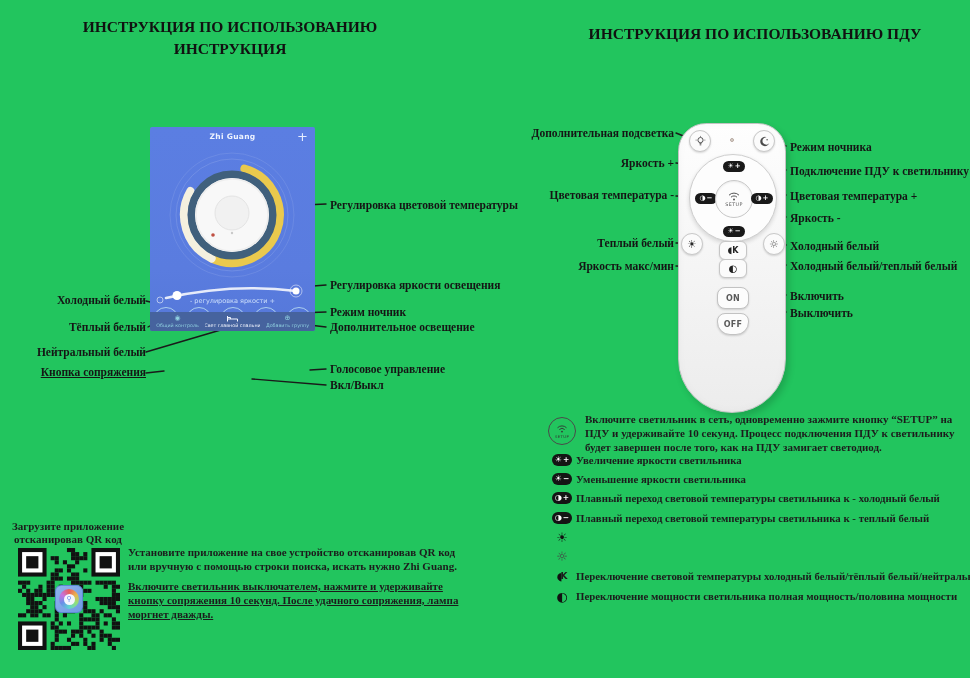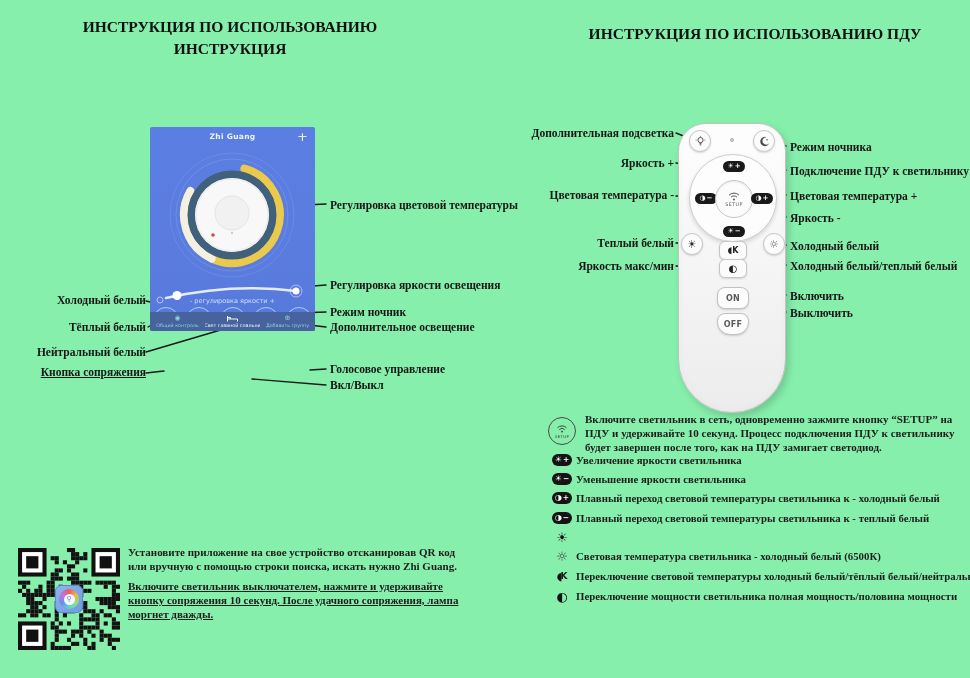--- a/index.html
+++ b/index.html
@@ -1,17 +1,17 @@
 <!DOCTYPE html>
 <html><head>
 <meta charset="utf-8">
 <style>
   * { margin:0; padding:0; box-sizing:border-box; }
   html,body { background:#fff; }
-  .page { position:relative; width:970px; height:678px; background:#86efac; overflow:hidden;
+  .page { position:relative; width:970px; height:678px; background:#22c55e; overflow:hidden;
           font-family:"Liberation Serif","DejaVu Serif",serif; color:#1c1c1c; }
   svg.leaders { position:absolute; left:0; top:0; pointer-events:none; }
 
   .title { position:absolute; font-weight:700; font-size:15.5px; text-align:center; line-height:1.45; color:#111; }
 
   .cl { position:absolute; font-weight:700; font-size:11.5px; white-space:nowrap; color:#151515; }
   .cl.r { text-align:right; }
 
   
   .phone { position:absolute; left:150px; top:127px; width:165px; height:204px;
@@ -422,36 +422,39 @@
   </div>
   <div class="lrow" style="top:529px;">
     <span class="ic">
         <span class="glyph" style="font-size:13px; color:#111;">☀</span>
       </span>
   </div>
   <div class="lrow" style="top:548px;">
     <span class="ic">
         <span class="glyph" style="font-size:13px; color:#444;">☼</span>
       </span>
-    <span class="tx">Световая температура светильника - холодный белый (6500К)</span>
   </div>
   <div class="lrow" style="top:568px;">
     <span class="ic">
         <span class="glyph" style="font-size:11px; color:#111;">◖</span>
         <span style="font-family:'DejaVu Sans',sans-serif; font-size:9px; font-weight:700; margin-left:-2px;">K</span>
       </span>
     <span class="tx">Переключение световой температуры холодный белый/тёплый белый/нейтральный белый</span>
   </div>
   <div class="lrow" style="top:588px;">
     <span class="ic">
         <span class="glyph" style="font-size:13px; color:#111;">◐</span>
       </span>
     <span class="tx">Переключение мощности светильника полная мощность/половина мощности</span>
   </div>
 
+  <div class="dl-label">
+    <div>Загрузите приложение</div>
+    <div>отсканировав QR код</div>
+  </div>
   <div class="qr-wrap">
     <svg id="qr-svg" width="102" height="102" viewBox="0 0 102 102">
         <rect x="48.96" y="0.00" width="4.08" height="4.08" fill="#111"></rect>
         <rect x="53.04" y="0.00" width="4.08" height="4.08" fill="#111"></rect>
         <rect x="53.04" y="4.08" width="4.08" height="4.08" fill="#111"></rect>
         <rect x="57.12" y="4.08" width="4.08" height="4.08" fill="#111"></rect>
         <rect x="65.28" y="4.08" width="4.08" height="4.08" fill="#111"></rect>
         <rect x="32.64" y="8.16" width="4.08" height="4.08" fill="#111"></rect>
         <rect x="36.72" y="8.16" width="4.08" height="4.08" fill="#111"></rect>
         <rect x="53.04" y="8.16" width="4.08" height="4.08" fill="#111"></rect>

